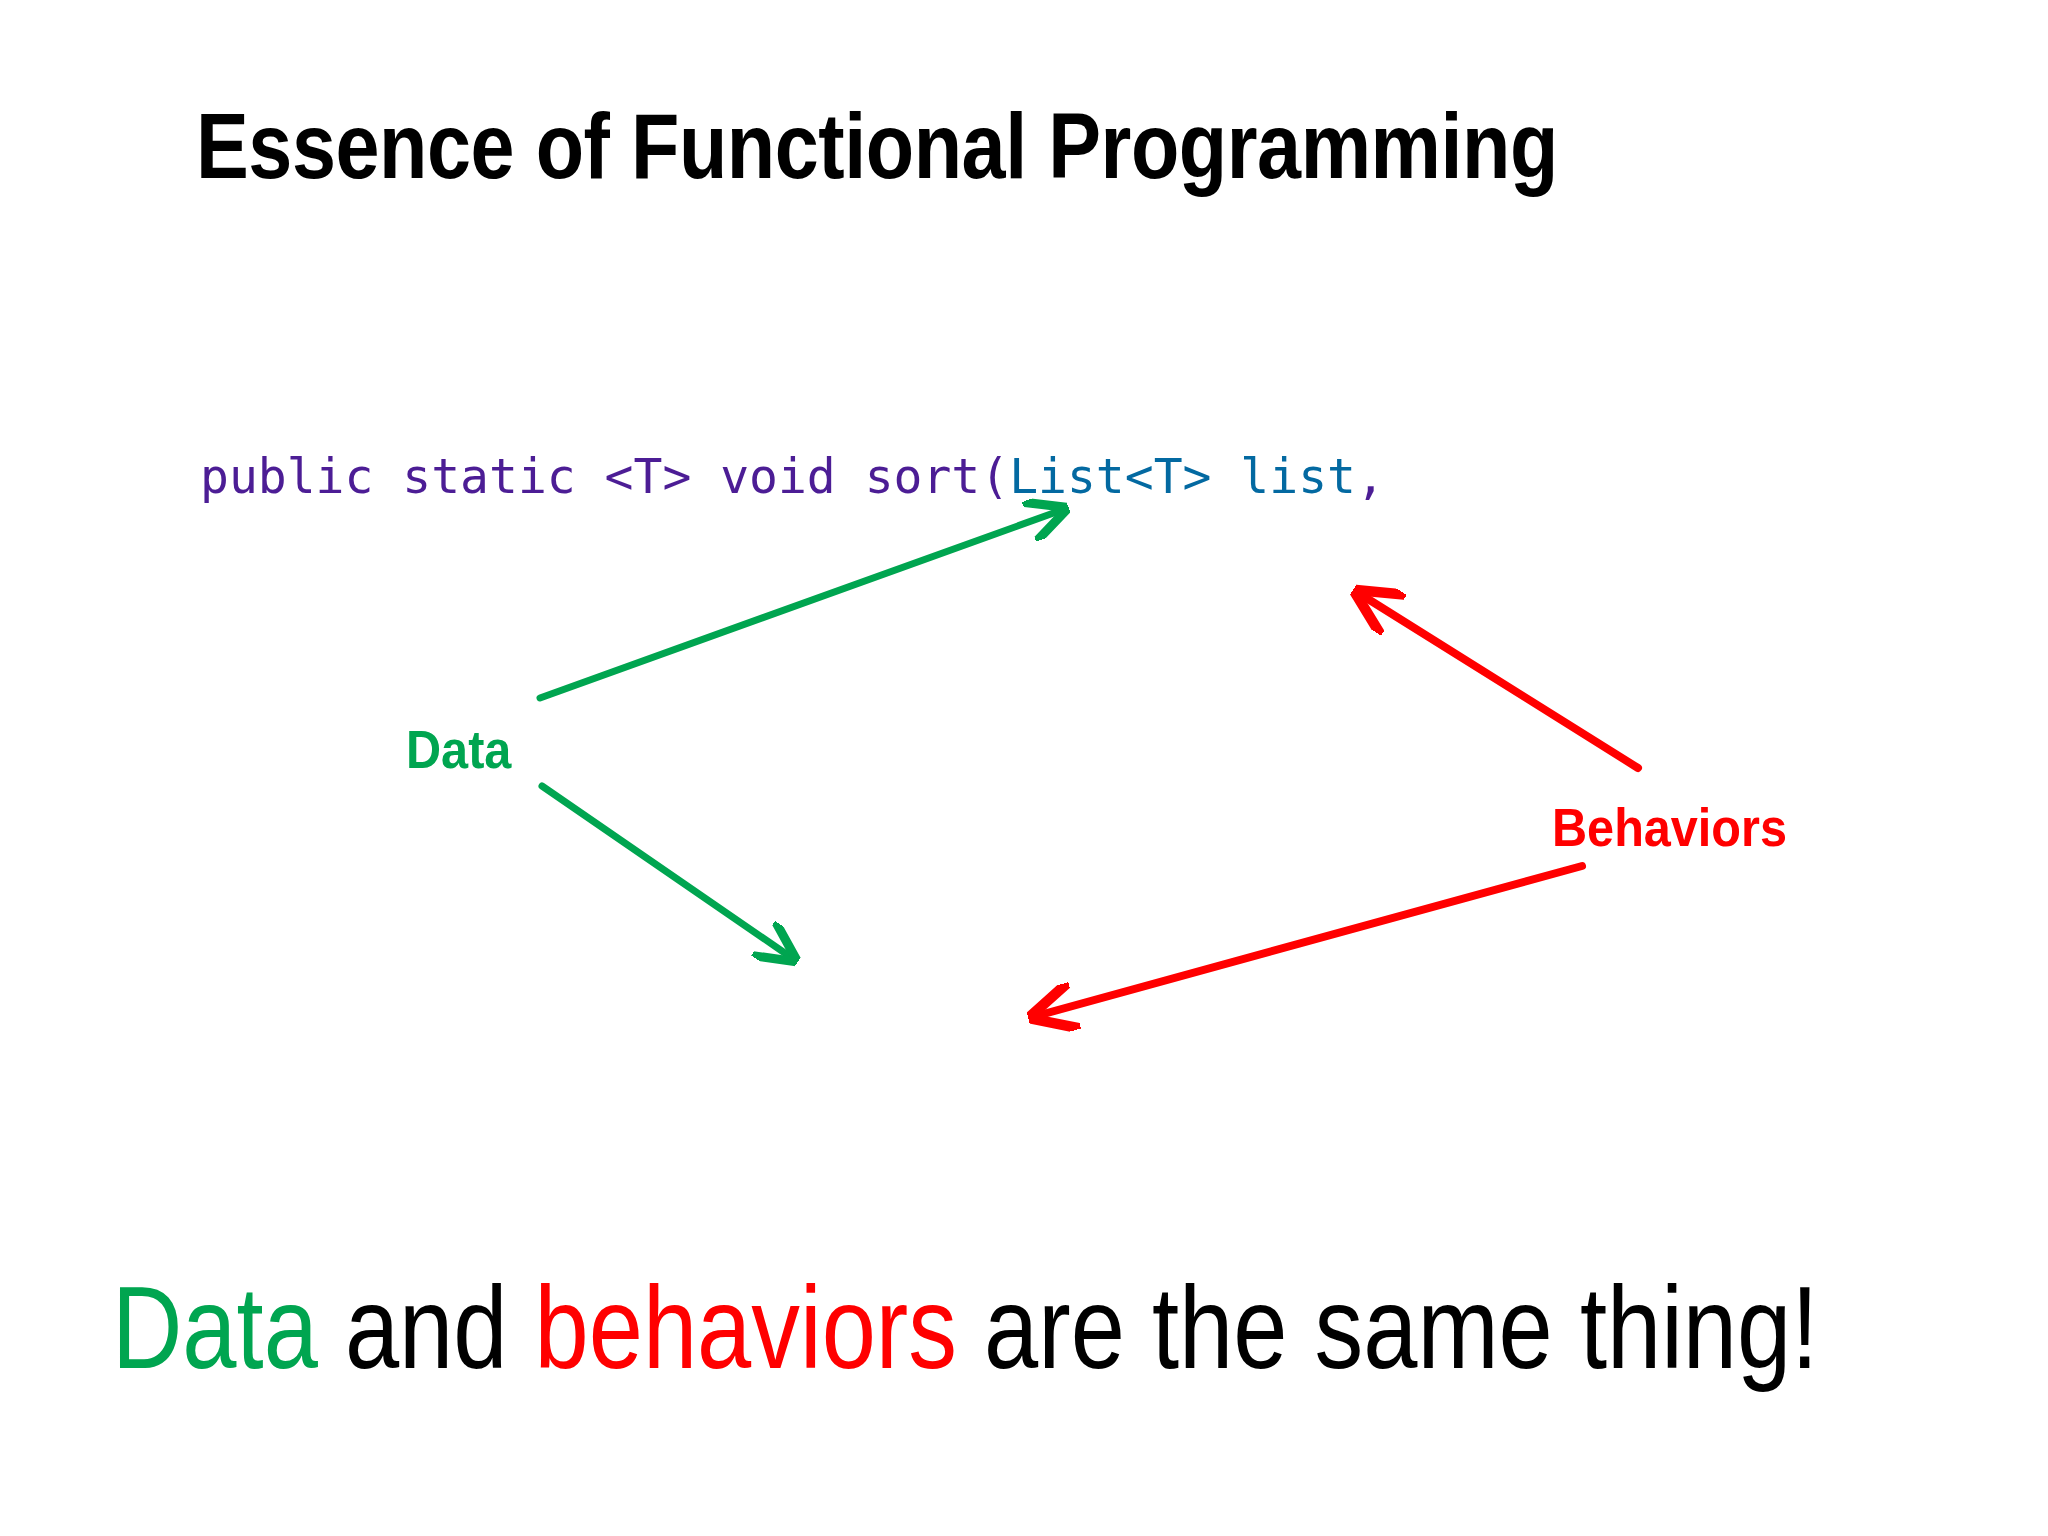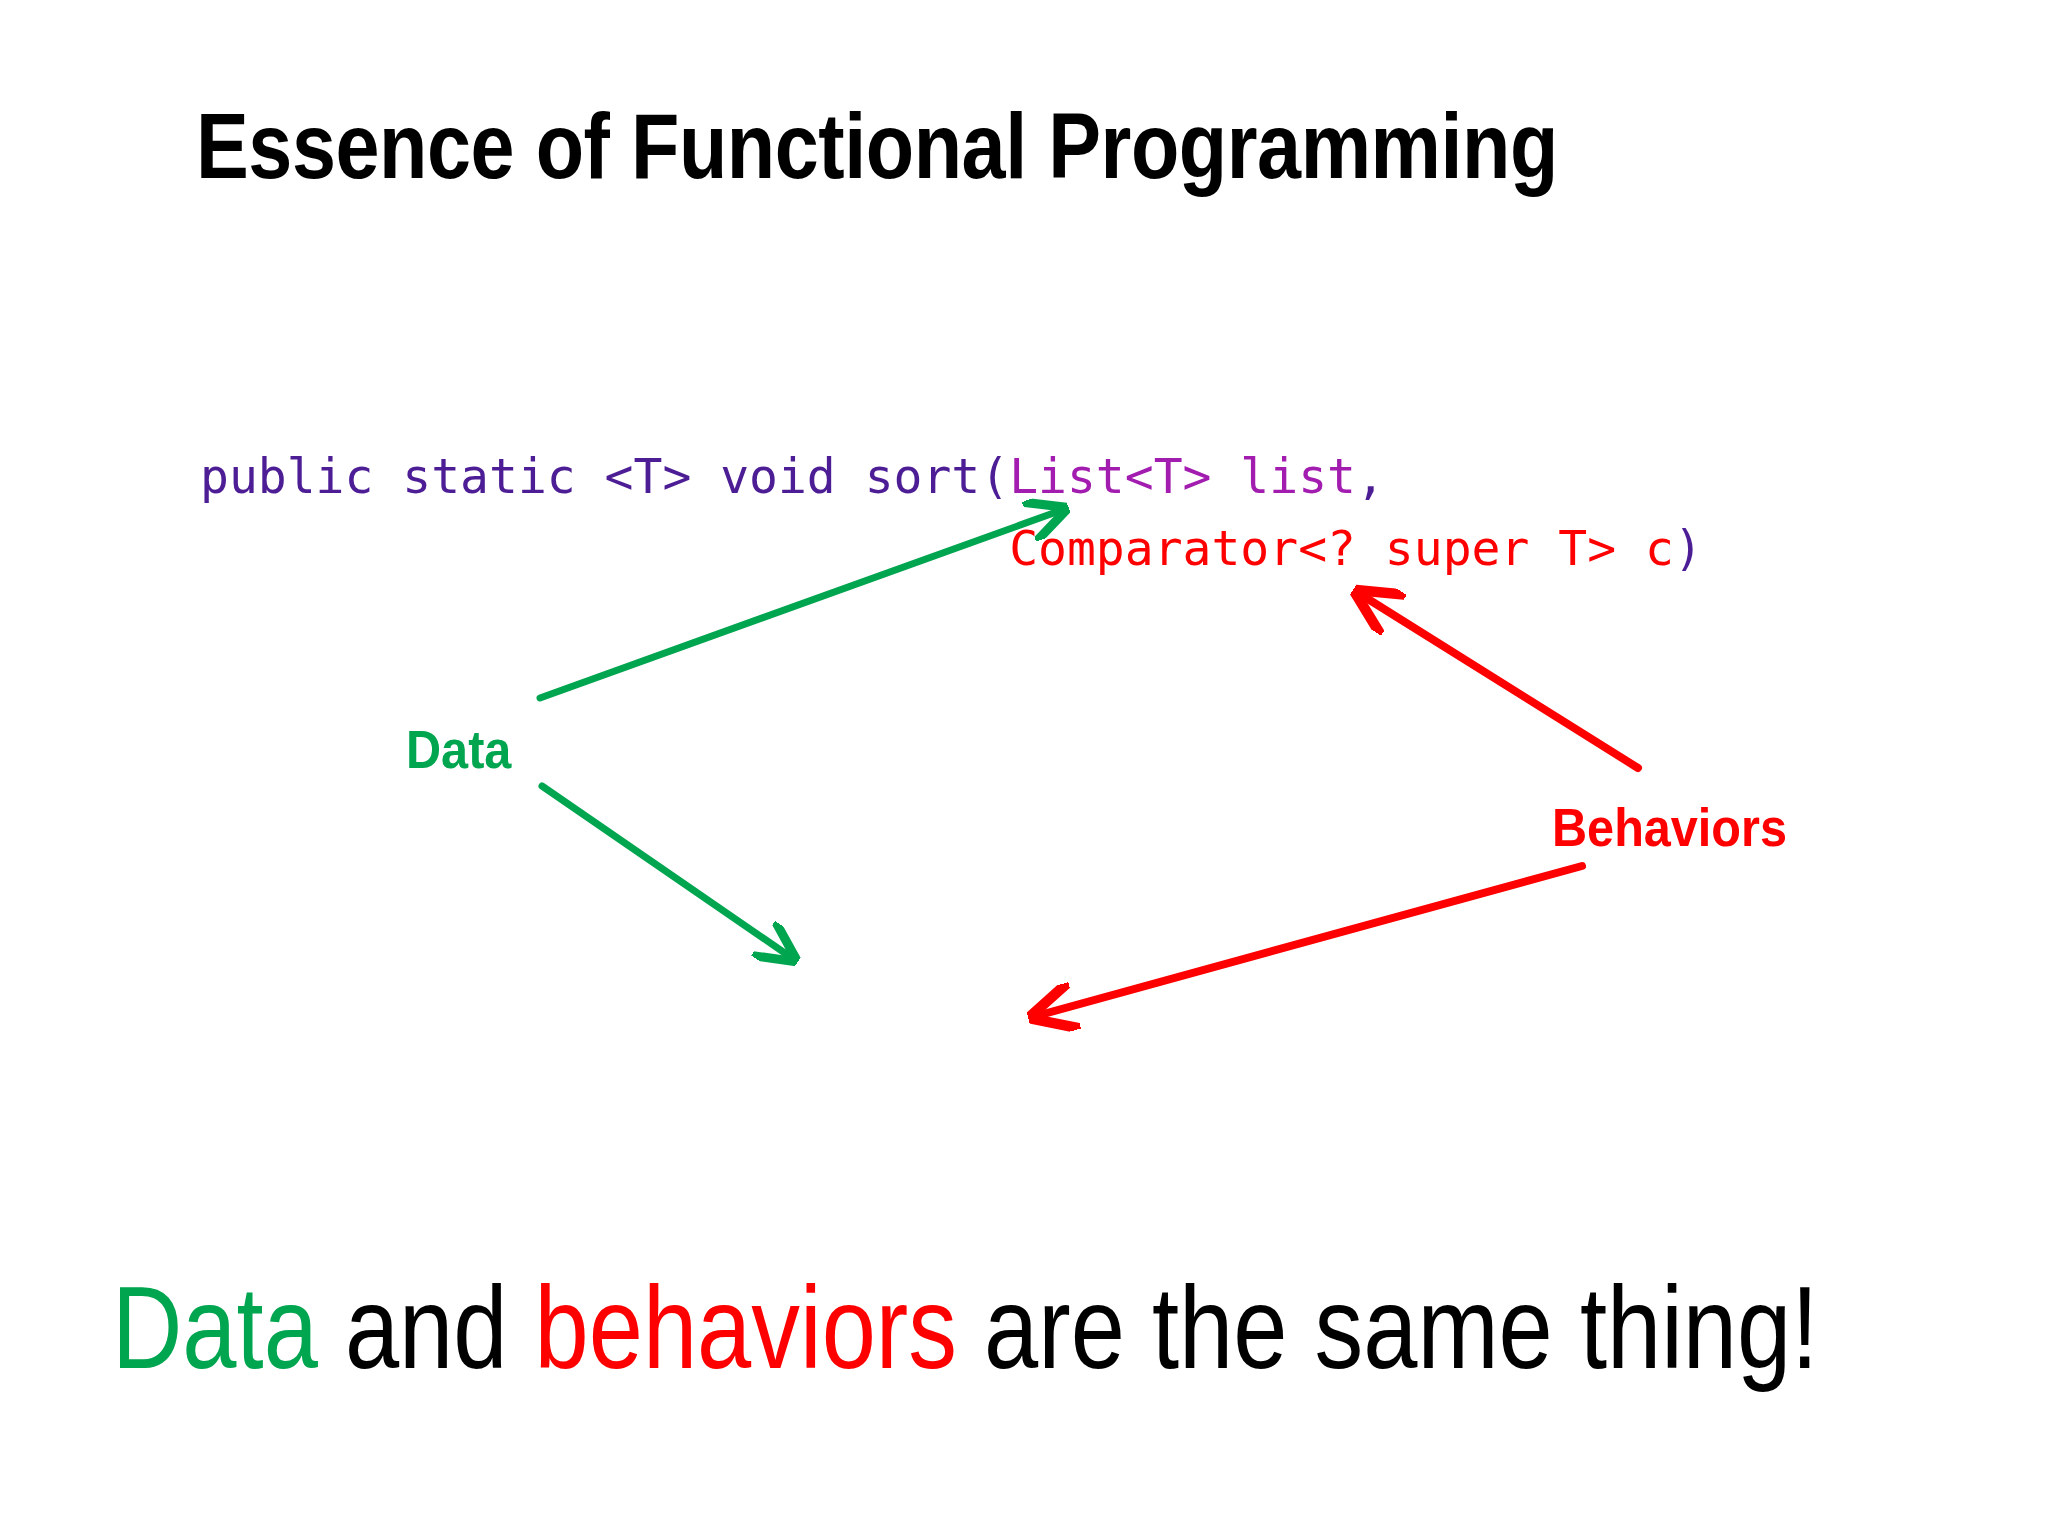--- a/index.html
+++ b/index.html
@@ -46,21 +46,21 @@
     line-height: 1.0;
     white-space: pre;
     color: #000000;
     letter-spacing: 0px;
   }
   #code-signature-line1 { left: 200px; top: 452px; }
   #code-signature-line2 { left: 200px; top: 524px; }
   #code-call-line1      { left: 152px; top: 978px; }
   #code-call-line2      { left: 152px; top: 1050px; }
 
-  .tok-green { color: #a21caf; }
+  .tok-green { color: #0369a1; }
   .tok-red   { color: #FF0000; }
   .tok-black { color: #4c1d95; }
 
   
   .callout-label {
     position: absolute;
     font-family: "Liberation Sans", sans-serif;
     font-weight: bold;
     font-size: 54px;
     line-height: 1;
@@ -109,21 +109,20 @@
 </style>
 </head>
 <body>
 
 <div class="slide">
 
   <div id="slide-title">Essence of Functional Programming</div>
 
   <div class="code" id="code-signature-line1"><span class="tok-black">public static &lt;T&gt; void sort(</span><span class="tok-green">List&lt;T&gt; list</span><span class="tok-black">,</span></div>
 
-  <div class="code" id="code-signature-line2"><span class="tok-black">                            </span><span class="tok-red">Comparator&lt;? super T&gt; c</span><span class="tok-black">)</span></div>
 
 
 
   <div class="callout-label" id="label-data">Data</div>
 
   <div class="callout-label" id="label-behaviors">Behaviors</div>
 
   <svg id="arrows-layer" viewBox="0 0 2048 1536">
     <defs>
       <marker id="head-green" markerWidth="6" markerHeight="6" refX="5" refY="3" orient="auto" markerUnits="strokeWidth">

